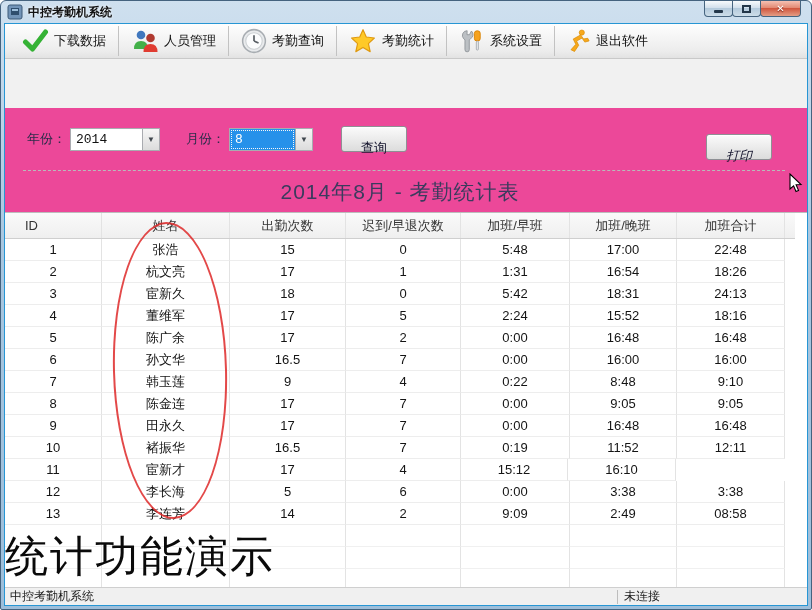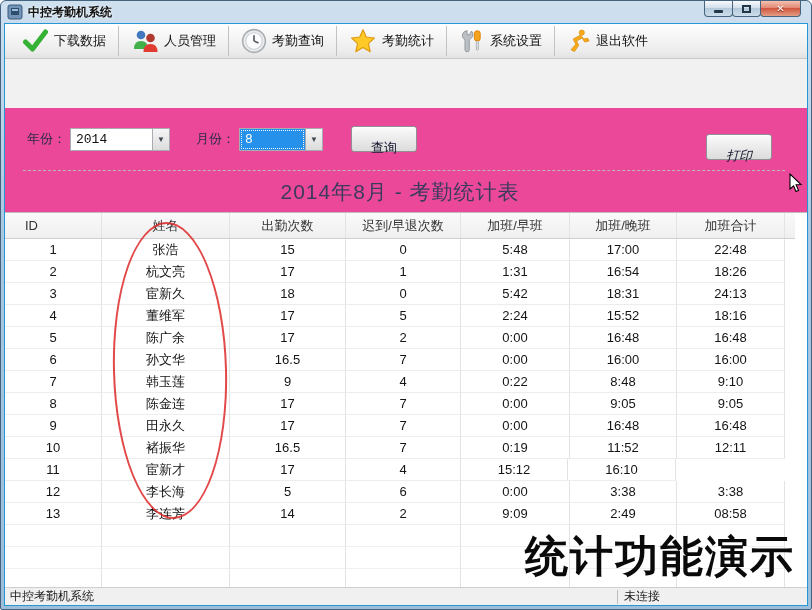--- a/index.html
+++ b/index.html
@@ -48,21 +48,21 @@
   .tool-sep { width:1px; height:30px; background:#c2c2c2; margin:0 3px; }
 
   
   .main { position:absolute; top:45px; bottom:18px; left:0; right:0; background:#ec4899;margin-top:39px; }
 
   .filter-row { position:absolute; top:18px; left:0; right:0; height:26px; display:flex; align-items:center; }
   .filter-label { font-size:13px; color:#2c2c4a; margin-right:4px; }
   .lbl-year { margin-left:22px; }
   .lbl-month { margin-left:26px; }
   .combo { display:flex; height:23px; border:1px solid #a9abb0; background:#fff; }
-  .combo.year { width:100px; }
+  .combo.year { width:90px; }
   .combo.month { width:84px; }
   .combo-value { flex:1; font-size:13px; padding:3px 5px; color:#111; font-family:"Liberation Mono","DejaVu Sans Mono",monospace; }
   .combo.month .combo-value { background:#2591ea; color:#fff; outline:1px dotted #f5f5f5; outline-offset:-2px; }
   .combo-arrow {
     width:17px; border-left:1px solid #a9abb0;
     background:linear-gradient(#f6f6f6,#dcdcdc); display:flex; align-items:center; justify-content:center;
     font-size:8px; color:#40474e;
   }
   .push-btn {
     height:26px; padding:12px 19px; font-size:13px; color:#15152e;
@@ -89,22 +89,22 @@
   .c0{width:97px;} .c1{width:128px;} .c2{width:116px;} .c3{width:115px;} .c4{width:109px;} .c5{width:107px;} .c6{width:108px;}
   .thead .c0 { text-align:left; padding-left:20px; }
 
   
   .red-ellipse {
     position:absolute; left:108px; top:114px; width:114px; height:297px;
     border:2px solid rgba(222,41,41,.85); border-radius:50%;
     transform:rotate(-1.5deg); pointer-events:none;
   }
   .demo-text {
-    position:absolute; top:420px; left:0; width:790px; text-align:right;
-    font-size:43px; font-weight:700; color:#0a0a0a; letter-spacing:2px; pointer-events:none;
+    position:absolute; top:420px; left:0; width:790px; text-align:left;
+    font-size:43px; font-weight:400; color:#0a0a0a; letter-spacing:2px; pointer-events:none;
   }
   .cursor { position:absolute; left:788px; top:172px; z-index:50; pointer-events:none; }
 
   
   .statusbar {
     position:absolute; left:0; right:0; bottom:0; height:18px;
     background:#f0f0f0; border-top:1px solid #cfcfcf;
     display:flex; align-items:center; font-size:12px; color:#1a1a1a;
   }
   .status-left { width:612px; padding-left:5px; }

